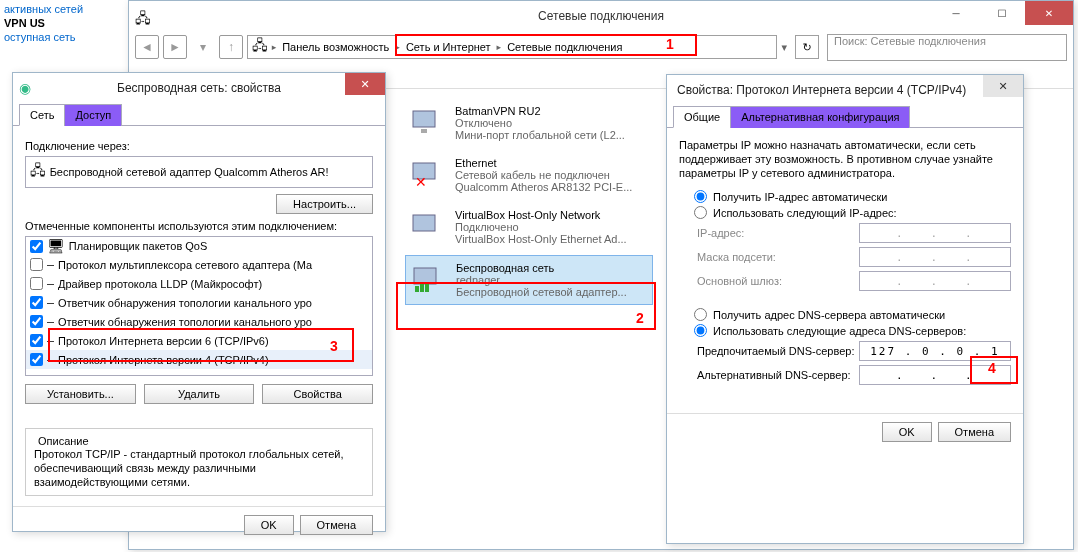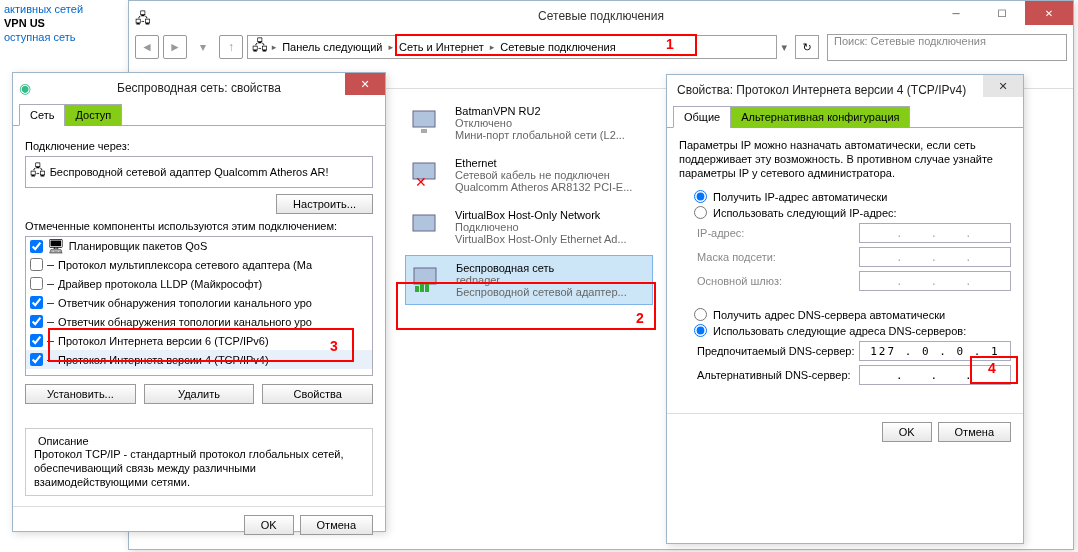--- a/index.html
+++ b/index.html
@@ -19,21 +19,21 @@
 .search-box{width:240px;height:27px;border:1px solid #a0a0a0;display:flex;align-items:flex-start;padding:0 6px;color:#888}
 .callout{position:absolute;border:2px solid #f00;pointer-events:none;z-index:100}
 .callout-num{position:absolute;color:#f00;font-size:14px;font-weight:bold;z-index:101}
 
 .winframe{position:absolute;background:#fff;border:1px solid #9fb6c9;box-shadow:2px 2px 8px rgba(0,0,0,.15)}
 .winframe .titlebar{background:#fff;border-bottom:none;height:30px}
 .sub-title{font-size:12px;color:#222;position:absolute;left:50%;transform:translateX(-50%)}
 .close-x{position:absolute;right:0;top:0;width:40px;height:22px;background:#c75050;color:#fff;display:flex;align-items:center;justify-content:center}
 
 .tabs{display:flex;border-bottom:1px solid #aab;padding-left:6px}
-.tab{padding:4px 10px;border:1px solid #aab;border-bottom:none;background:#84cc16;margin-right:-1px;font-size:11px;position:relative;top:1px}
+.tab{padding:4px 10px;border:1px solid #aab;border-bottom:none;background:#8b5cf6;margin-right:-1px;font-size:11px;position:relative;top:1px}
 .tab.active{background:#fff;border-bottom:1px solid #fff}
 .panel{padding:10px 12px;font-size:11px}
 .label{margin:4px 0}
 .btn{border:1px solid #999;background:linear-gradient(#fff,#e7e7e7);padding:3px 16px;font-size:11px}
 .listbox{border:1px solid #aab;height:140px;overflow-y:auto;background:#fff;margin-top:4px}
 .li-row{display:flex;align-items:center;padding:1px 4px;gap:4px}
 .li-row input[type=checkbox]{margin:0}
 .group{border:1px solid #ccc;padding:6px 8px;margin-top:24px}
 .group-title{margin-top:-12px;background:#fff;display:inline-block;padding:0 4px}
 .footer-btns{display:flex;justify-content:flex-end;gap:6px;padding:8px 12px;border-top:1px solid #ddd}
@@ -79,21 +79,21 @@
     </div>
   </div>
   <div class="breadcrumbs">
     <div class="nav-arrow">◄</div>
     <div class="nav-arrow">►</div>
     <div class="nav-arrow" style="border:none">▾</div>
     <div class="nav-arrow">↑</div>
     <div class="bc-box">
       <span class="small-ico">🖧</span>
       <span class="bc-sep">▸</span>
-      <span class="bc-seg">Панель следующий</span>
+      <span class="bc-seg">Панель возможность</span>
       <span class="bc-sep">▸</span>
       <span class="bc-seg">Сеть и Интернет</span>
       <span class="bc-sep">▸</span>
       <span class="bc-seg">Сетевые подключения</span>
     </div>
     <span style="color:#666">▾</span>
     <div class="bc-refresh">↻</div>
     <div class="search-box">
       <span>Поиск: Сетевые подключения</span>
     </div>

